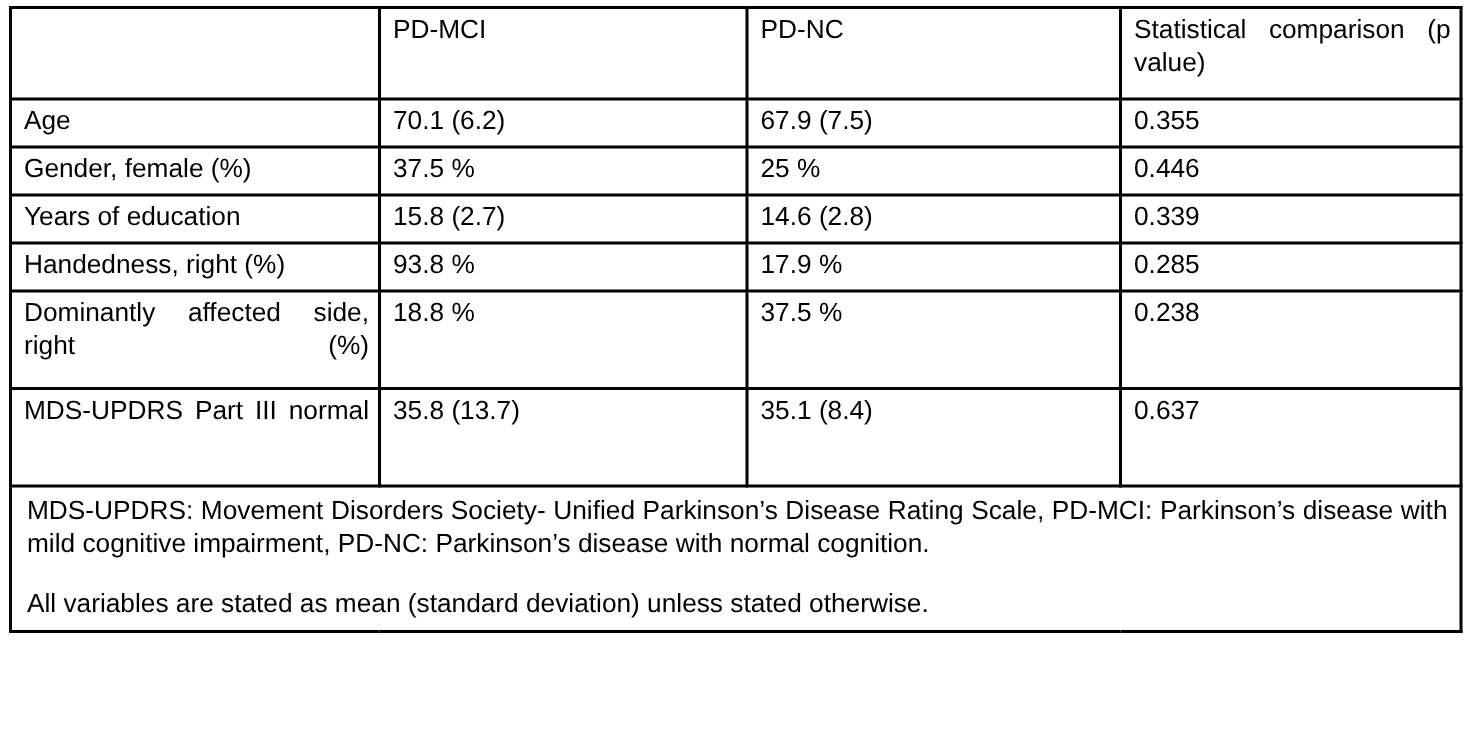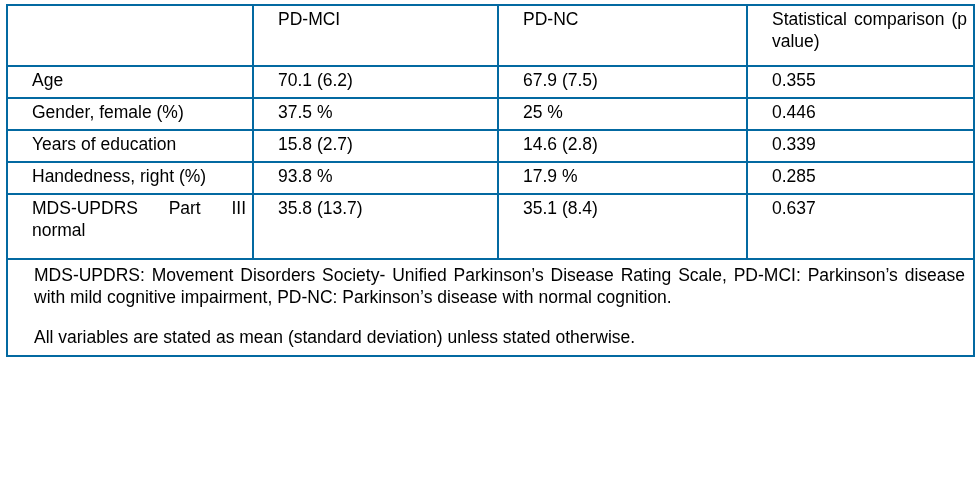--- a/index.html
+++ b/index.html
@@ -18,25 +18,25 @@
     background: #ffffff;
     box-sizing: border-box;
     padding: 4px 6px 4px 6px;
   }
   table.data-table {
     border-collapse: collapse;
     width: 967px;
     table-layout: fixed;
   }
   table.data-table td {
-    border: 2px solid #0369a1;
+    border: 2px solid #000000;
     vertical-align: top;
     font-size: 17.5px;
     line-height: 1.25;
-    padding: 3px 6px 4px 24px;
+    padding: 3px 6px 4px 8px;
   }
   
   col.c0 { width: 246px; }
   col.c1 { width: 245px; }
   col.c2 { width: 249px; }
   col.c3 { width: 227px; }
 
   td.label-cell {
     text-align: justify;
     text-align-last: justify;
@@ -119,20 +119,26 @@
 
       <tr class="data-row">
         <td class="label-cell nojust">Handedness, right (%)</td>
         <td>93.8 %</td>
         <td>17.9 %</td>
         <td>0.285</td>
       </tr>
 
 
 
+      <tr class="tall-row">
+        <td class="label-cell">Dominantly affected side, right (%)</td>
+        <td>18.8 %</td>
+        <td>37.5 %</td>
+        <td>0.238</td>
+      </tr>
 
       <tr class="tall-row">
         <td class="label-cell">MDS-UPDRS Part III normal</td>
         <td>35.8 (13.7)</td>
         <td>35.1 (8.4)</td>
         <td>0.637</td>
       </tr>
 
       <tr>
         <td class="footnote-cell" colspan="4">

